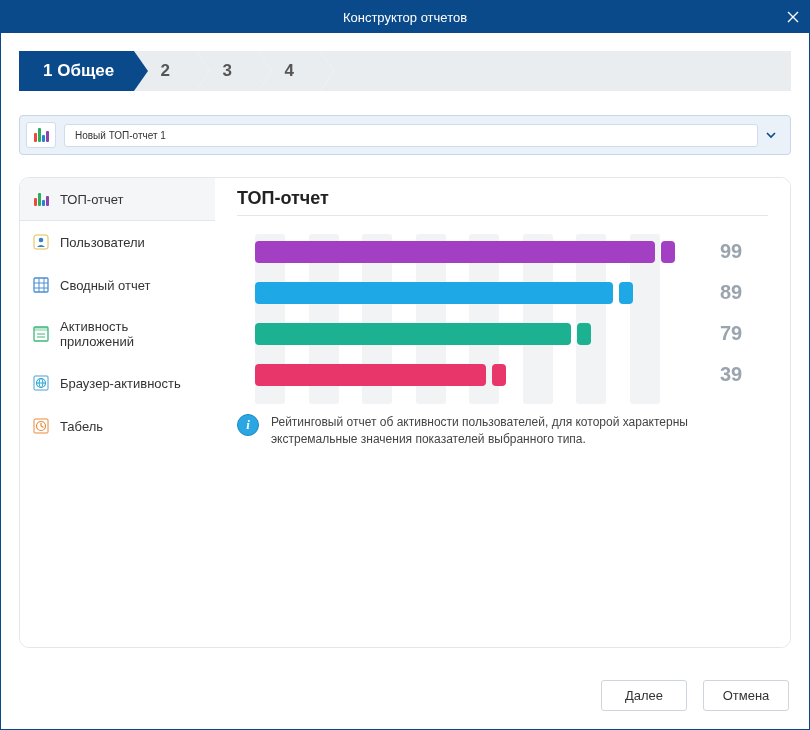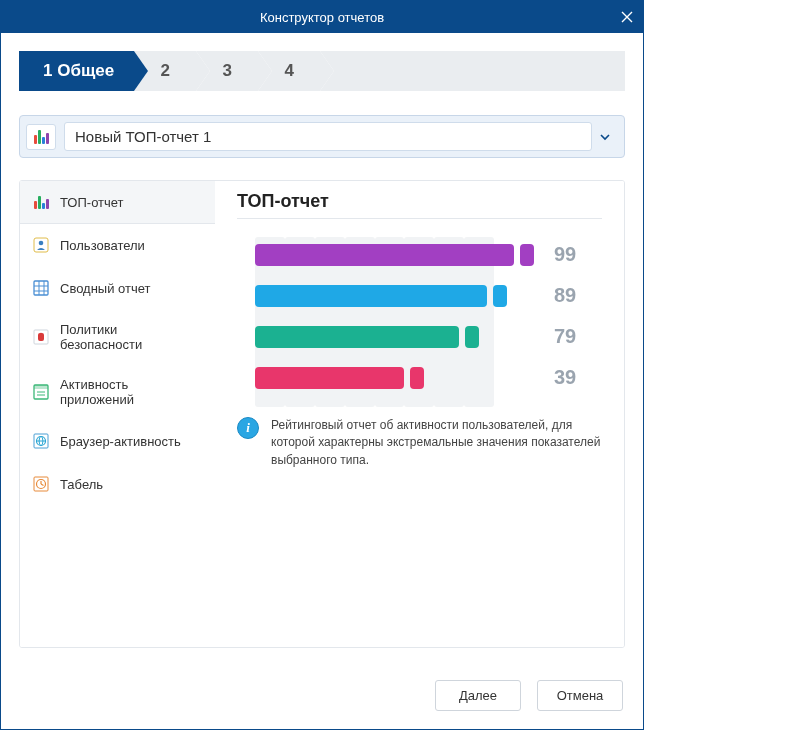--- a/index.html
+++ b/index.html
@@ -1,18 +1,18 @@
 <!DOCTYPE html>
 <html><head>
   <meta charset="utf-8">
   <style>
     * { box-sizing: border-box; margin: 0; padding: 0; font-family: -apple-system, BlinkMacSystemFont, "Segoe UI", Arial, sans-serif; }
     body { background: #fff; width: 810px; height: 730px; }
     
-    .window { width: 644px; height: 730px; border: 1px solid #0a4a8a; display: flex; flex-direction: column; }
+    .window { width: 810px; height: 730px; border: 1px solid #0a4a8a; display: flex; flex-direction: column; }
     
     .titlebar { background: #0a4a8a; color: #fff; height: 32px; display: flex; align-items: center; justify-content: center; position: relative; font-size: 13px; }
     .close-btn { position: absolute; right: 10px; top: 8px; color: #fff; font-size: 16px; cursor: pointer; }
     
     .content { flex: 1; background: #fff; padding: 18px; display: flex; flex-direction: column; }
     
     .stepper { display: flex; height: 40px; margin-bottom: 24px; }
     .step { position: relative; display: flex; align-items: center; justify-content: center; font-size: 17px; font-weight: 600; color: #555; }
     .step.active { background: #0a4a8a; color: #fff; padding: 0 20px 0 24px; text-align: center; }
     .step.active::after {
@@ -33,24 +33,24 @@
     }
     .step.remainder { background: #eaedf0; flex: 1; }
     .step.remainder::before {
       content: ''; position: absolute; left: 0; top: 0; width: 0; height: 0;
       border-top: 20px solid transparent; border-bottom: 20px solid transparent;
       border-left: 14px solid #fff; z-index: 1;
     }
     
     .report-select-row { display: flex; align-items: center; border: 1px solid #c7d6e8; background: #eaf1f9; border-radius: 4px; padding: 6px; margin-bottom: 22px; }
     .report-icon-box { width: 30px; height: 26px; background: #fff; border: 1px solid #cfdceb; border-radius: 3px; display: flex; align-items: center; justify-content: center; margin-right: 8px; }
-    .report-name-input { flex: 1; background: #fff; border: 1px solid #cfdceb; border-radius: 3px; padding: 5px 10px; font-size: 15px; color: #333; }
+    .report-name-input { flex: 1; background: #fff; border: 1px solid #cfdceb; border-radius: 3px; padding: 5px 10px; font-size: 10px; color: #333; }
     .dropdown-btn { width: 26px; display: flex; align-items: center; justify-content: center; color: #0a4a8a; }
     
-    .main-row { display: flex; flex: 1; border: 1px solid #e3e7ec; border-radius: 3px; overflow: hidden; }
+    .main-row { display: flex; flex: 1; border: 1px solid #e3e7ec; border-radius: 10px; overflow: hidden; }
     
     .sidebar { width: 195px; background: #fff; }
     .sidebar-item { display: flex; align-items: center; padding: 12px 12px; font-size: 13px; color: #333; cursor: pointer; gap: 10px; border-bottom: 1px solid transparent; }
     .sidebar-item.selected { background: #f4f6f8; border-top: 1px solid #e3e7ec; border-bottom: 1px solid #e3e7ec; }
     .sidebar-item:first-child.selected { border-top: none; }
     .icon-box { width: 18px; height: 18px; display: flex; align-items: center; justify-content: center; flex-shrink: 0; }
     
     .detail { flex: 1; padding: 10px 22px 18px 22px; background: #fff; display: flex; flex-direction: column; }
     .detail-title { font-size: 18px; font-weight: 700; color: #222; padding-bottom: 6px; border-bottom: 1px solid #e3e7ec; margin-bottom: 18px; }
     
@@ -149,30 +149,20 @@
                 <rect x="1" y="1" width="14" height="14" rx="1" fill="#fff" stroke="#4a8fd4" stroke-width="1.3"></rect>
                 <line x1="1" y1="6" x2="15" y2="6" stroke="#4a8fd4"></line>
                 <line x1="1" y1="11" x2="15" y2="11" stroke="#4a8fd4"></line>
                 <line x1="6" y1="1" x2="6" y2="15" stroke="#4a8fd4"></line>
                 <line x1="11" y1="1" x2="11" y2="15" stroke="#4a8fd4"></line>
               </svg>
           </span>
           <span>Сводный отчет</span>
         </div>
 
-        <div class="sidebar-item">
-          <span class="icon-box">
-            <svg width="16" height="16" viewBox="0 0 16 16">
-                <rect x="1" y="1" width="14" height="14" rx="1" fill="#fff" stroke="#cfd5dc" stroke-width="1"></rect>
-                <rect x="5" y="4" width="6" height="8" rx="2" fill="#d93a3a"></rect>
-                <circle cx="8" cy="5" r="1.2" fill="#d93a3a"></circle>
-              </svg>
-          </span>
-          <span>Политики безопасности</span>
-        </div>
 
         <div class="sidebar-item">
           <span class="icon-box">
             <svg width="16" height="16" viewBox="0 0 16 16">
                 <rect x="1" y="1" width="14" height="14" rx="1" fill="#fff" stroke="#3cb878" stroke-width="1.3"></rect>
                 <rect x="1" y="1" width="14" height="4" fill="#3cb878" opacity="0.35"></rect>
                 <line x1="4" y1="8" x2="12" y2="8" stroke="#3cb878"></line>
                 <line x1="4" y1="11" x2="12" y2="11" stroke="#3cb878"></line>
               </svg>
           </span>

